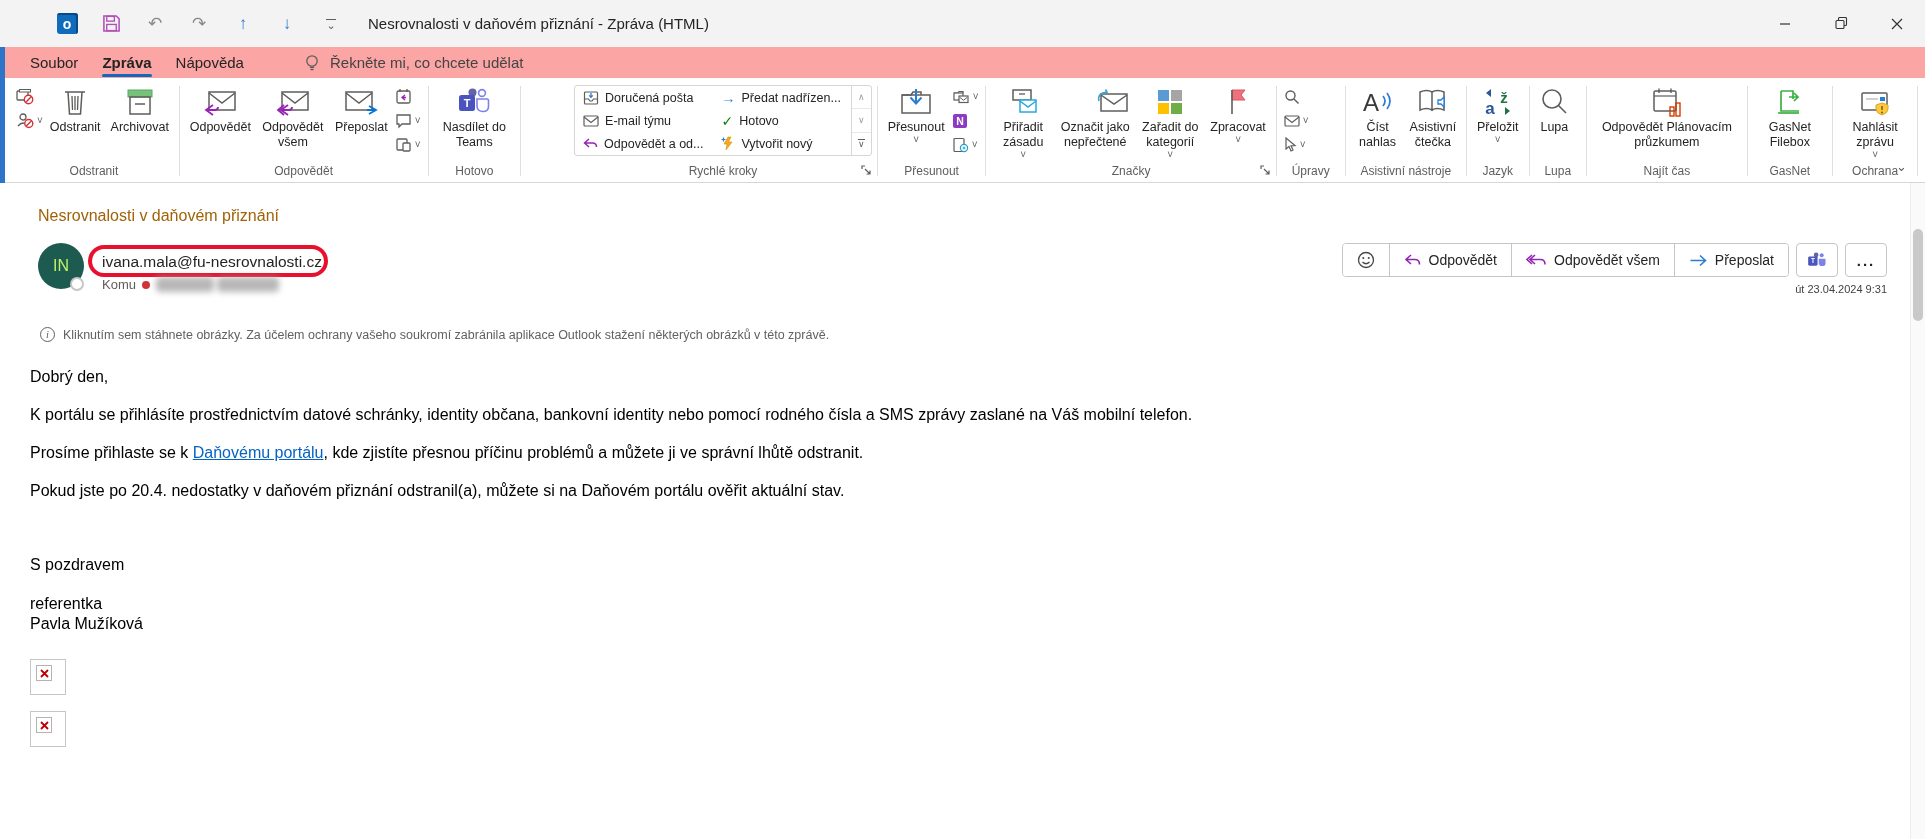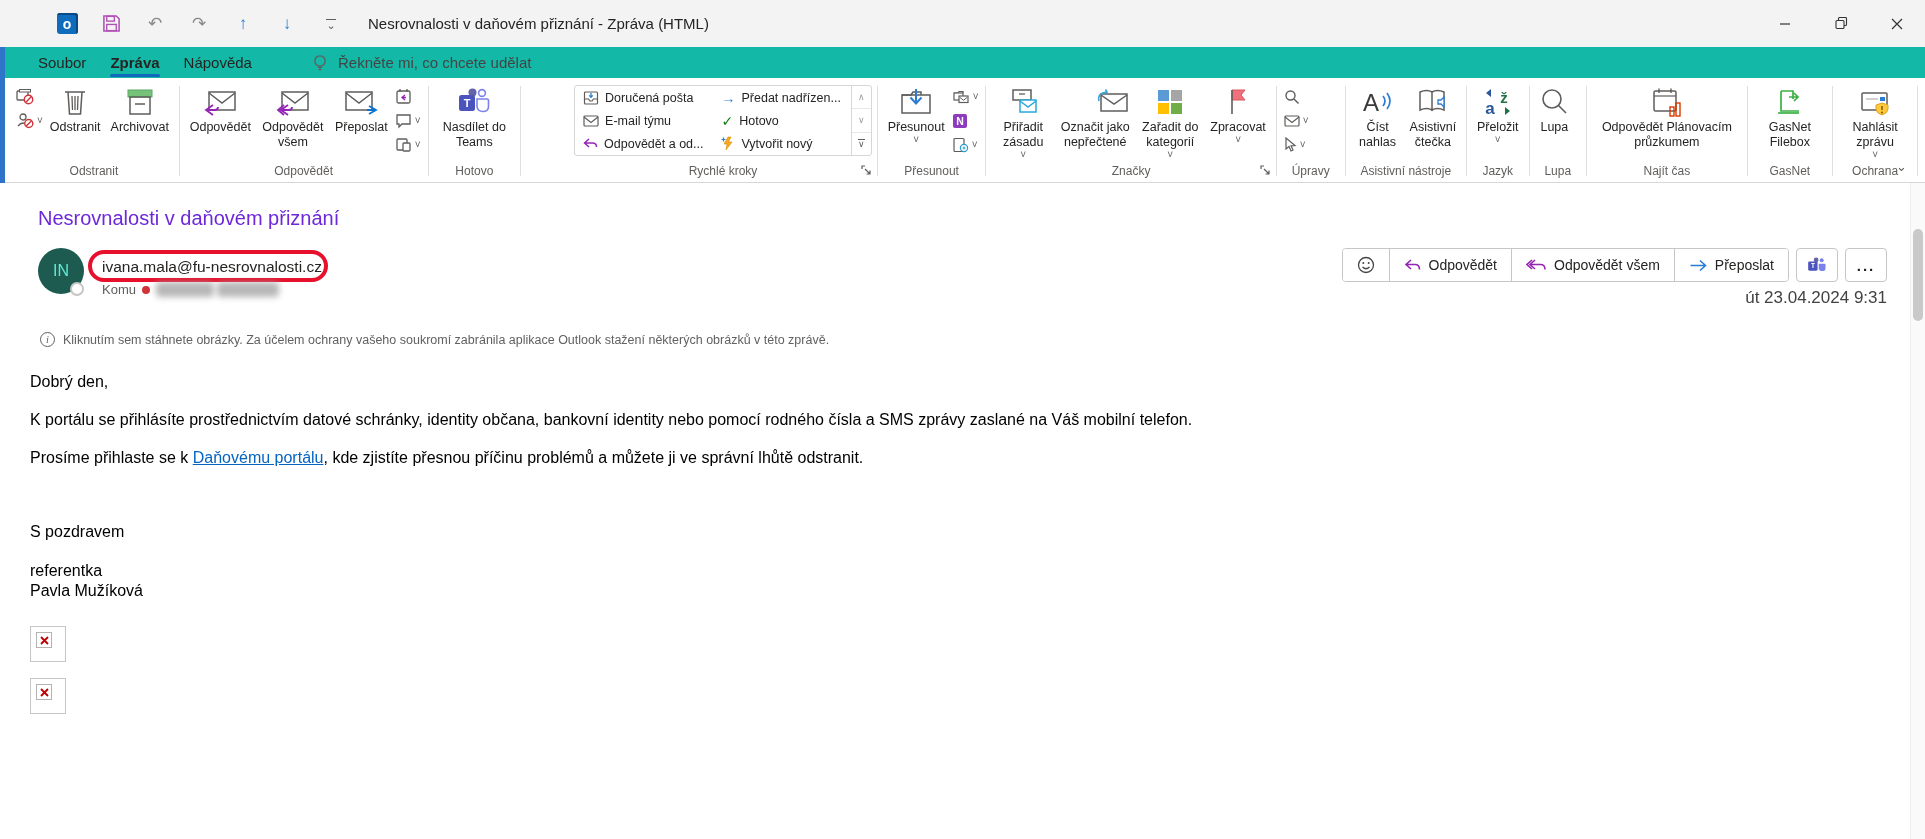--- a/index.html
+++ b/index.html
@@ -13,21 +13,21 @@
   .qat .qbtn { width:22px; height:22px; display:flex; align-items:center; justify-content:center; font-size:17px; }
   .ol-logo { width:21px; height:21px; background:#0f6cbd; border-radius:3px; color:#fff; font-weight:bold; font-size:14px; display:flex; align-items:center; justify-content:center; box-shadow:-2px 2px 0 #094a86 inset; }
   .arrow-blue { color:#2b7cd3; font-size:18px; }
   .grey-glyph { color:#8a8886; font-size:18px; }
   .qat-chev { font-size:11px; color:#605e5c; border-top:1.5px solid #605e5c; line-height:8px; padding-top:1px; }
   .title-text { margin-left:26px; font-size:15px; color:#252423; }
   .wincontrols { margin-left:auto; display:flex; height:47px; }
   .winbtn { width:56px; height:47px; display:flex; align-items:center; justify-content:center; font-size:15px; color:#333; }
 
   
-  .menubar { height:31px; background:#14b8a6; display:flex; align-items:center; padding-left:26px; flex:0 0 auto; position:relative; }
+  .menubar { height:31px; background:#fca5a5; display:flex; align-items:center; padding-left:18px; flex:0 0 auto; position:relative; }
   .edge-strip { position:absolute; left:0; top:0; width:5px; height:136px; background:#2e74c9; z-index:5; }
   .tab { font-size:15px; color:#252423; padding:4px 12px; position:relative; }
   .tab.active { font-weight:bold; }
   .tab.active::after { content:""; position:absolute; left:12px; right:12px; bottom:-2px; height:3px; background:#1168bd; border-radius:2px; }
   .tellme { display:flex; align-items:center; gap:10px; margin-left:48px; color:#444; font-size:15px; }
 
   
   .ribbon { height:105px; background:#fff; border-bottom:1px solid #d8d6d4; display:flex; align-items:stretch; padding:3px 6px 0 10px; flex:0 0 auto; position:relative; }
   .rgroup { display:flex; flex-direction:column; padding:0 4px; }
   .rg-content { flex:1; display:flex; align-items:flex-start; }
@@ -42,35 +42,35 @@
   .qs-box { border:1px solid #d8d6d4; border-radius:3px; display:flex; margin-top:4px; }
   .qs-grid { display:grid; grid-template-columns:auto auto; }
   .qs-item { display:flex; align-items:center; gap:6px; font-size:12.5px; color:#252423; padding:2px 10px 2px 8px; height:23px; white-space:nowrap; }
   .qs-scroll { width:20px; border-left:1px solid #d8d6d4; display:flex; flex-direction:column; }
   .qs-sbtn { flex:1; display:flex; align-items:center; justify-content:center; font-size:9px; color:#9a9a9a; }
   .qs-sbtn + .qs-sbtn { border-top:1px solid #e8e8e8; }
   .collapse-chev { position:absolute; right:18px; bottom:8px; color:#605e5c; font-size:13px; }
 
   
   .content { flex:1; background:#fff; position:relative; overflow:hidden; }
-  .subject { padding:24px 2px 0 38px; font-size:20px; color:#6d28d9; }
+  .subject { padding:24px 2px 0 38px; font-size:16px; color:#a16207; }
   .msghead { position:relative; margin:16px 38px 0 38px; height:64px; }
-  .avatar { position:absolute; left:0; top:2px; width:46px; height:46px; border-radius:50%; background:#1d5b51; color:#5eead4; font-size:16px; display:flex; align-items:center; justify-content:center; }
+  .avatar { position:absolute; left:0; top:2px; width:46px; height:46px; border-radius:50%; background:#1d5b51; color:#bef264; font-size:16px; display:flex; align-items:center; justify-content:center; }
   .presence { position:absolute; left:32px; top:36px; width:14px; height:14px; border-radius:50%; background:#fff; border:2px solid #c8c6c4; }
   .sender-email { position:absolute; left:64px; top:12px; font-size:15.5px; color:#252423; }
   .red-annot { position:absolute; left:50px; top:4px; width:240px; height:32px; border:4px solid #e8112d; border-radius:17px; pointer-events:none; }
   .to-row { position:absolute; left:64px; top:36px; display:flex; align-items:center; gap:6px; font-size:13px; color:#605e5c; }
   .dot-red { width:8px; height:8px; border-radius:50%; background:#d13438; }
   .blurblob { height:15px; background:#9f9f9f; border-radius:4px; filter:blur(3px); opacity:.75; }
   .actions { position:absolute; right:0; top:2px; display:flex; align-items:center; gap:7px; }
   .actgroup { display:flex; border:1px solid #c8c6c4; border-radius:4px; overflow:hidden; }
   .actbtn { display:flex; align-items:center; gap:8px; padding:0 14px; height:32px; font-size:14px; color:#252423; background:#fff; }
   .actbtn + .actbtn { border-left:1px solid #c8c6c4; }
   .actsq { width:42px; height:34px; border:1px solid #c8c6c4; border-radius:4px; background:#fff; display:flex; align-items:center; justify-content:center; font-size:15px; color:#252423; }
-  .stamp { position:absolute; right:0; top:42px; font-size:17px; color:#424242;text-align:center; }
+  .stamp { position:absolute; right:0; top:42px; font-size:11px; color:#424242;text-align:center; }
   .infobar { display:flex; align-items:center; gap:8px; margin:22px 0 0 40px; font-size:12.5px; color:#616161; }
   .info-i { width:15px; height:15px; border-radius:50%; border:1.3px solid #616161; color:#616161; font-size:10.5px; display:flex; align-items:center; justify-content:center; font-style:italic; font-family:"Liberation Serif",serif; }
   .mailbody { margin:26px 0 0 30px; font-size:16px; color:#000; }
   .mailbody p { margin:0 0 20px; }
   .mailbody .link { color:#0563c1; text-decoration:underline; }
   .closing { margin-top:56px !important; }
   .sig { margin-bottom:0 !important; line-height:1.22; }
   .imgbox { width:36px; height:36px; border:1px solid #c8c6c4; margin:26px 0 0 30px; position:relative; background:#fff; }
   .imgbox .redx { position:absolute; left:5px; top:5px; width:16px; height:16px; border:1px solid #b5b3b1; display:flex; align-items:center; justify-content:center; }
   .imgbox .redx svg { display:block; }
@@ -686,20 +686,21 @@
 
     <div class="infobar">
       <span class="info-i">i</span>
       <span>Kliknutím sem stáhnete obrázky. Za účelem ochrany vašeho soukromí zabránila aplikace Outlook stažení některých obrázků v této zprávě.</span>
     </div>
 
     <div class="mailbody">
       <p>Dobrý den,</p>
       <p>K portálu se přihlásíte prostřednictvím datové schránky, identity občana, bankovní identity nebo pomocí rodného čísla a SMS zprávy zaslané na Váš mobilní telefon.</p>
       <p><span>Prosíme přihlaste se k </span><span class="link">Daňovému portálu</span><span>, kde zjistíte přesnou příčinu problémů a můžete ji ve správní lhůtě odstranit.</span></p>
+      <p>Pokud jste po 20.4. nedostatky v daňovém přiznání odstranil(a), můžete si na Daňovém portálu ověřit aktuální stav.</p>
       <p class="closing">S pozdravem</p>
       <p class="sig">referentka</p>
       <p class="sig">Pavla Mužíková</p>
     </div>
 
     <div class="imgbox">
       <span class="redx">
           <svg width="9" height="9" viewBox="0 0 9 9">
             <path d="M1 1 L8 8 M8 1 L1 8" stroke="#c00000" stroke-width="1.8"></path>
           </svg>

